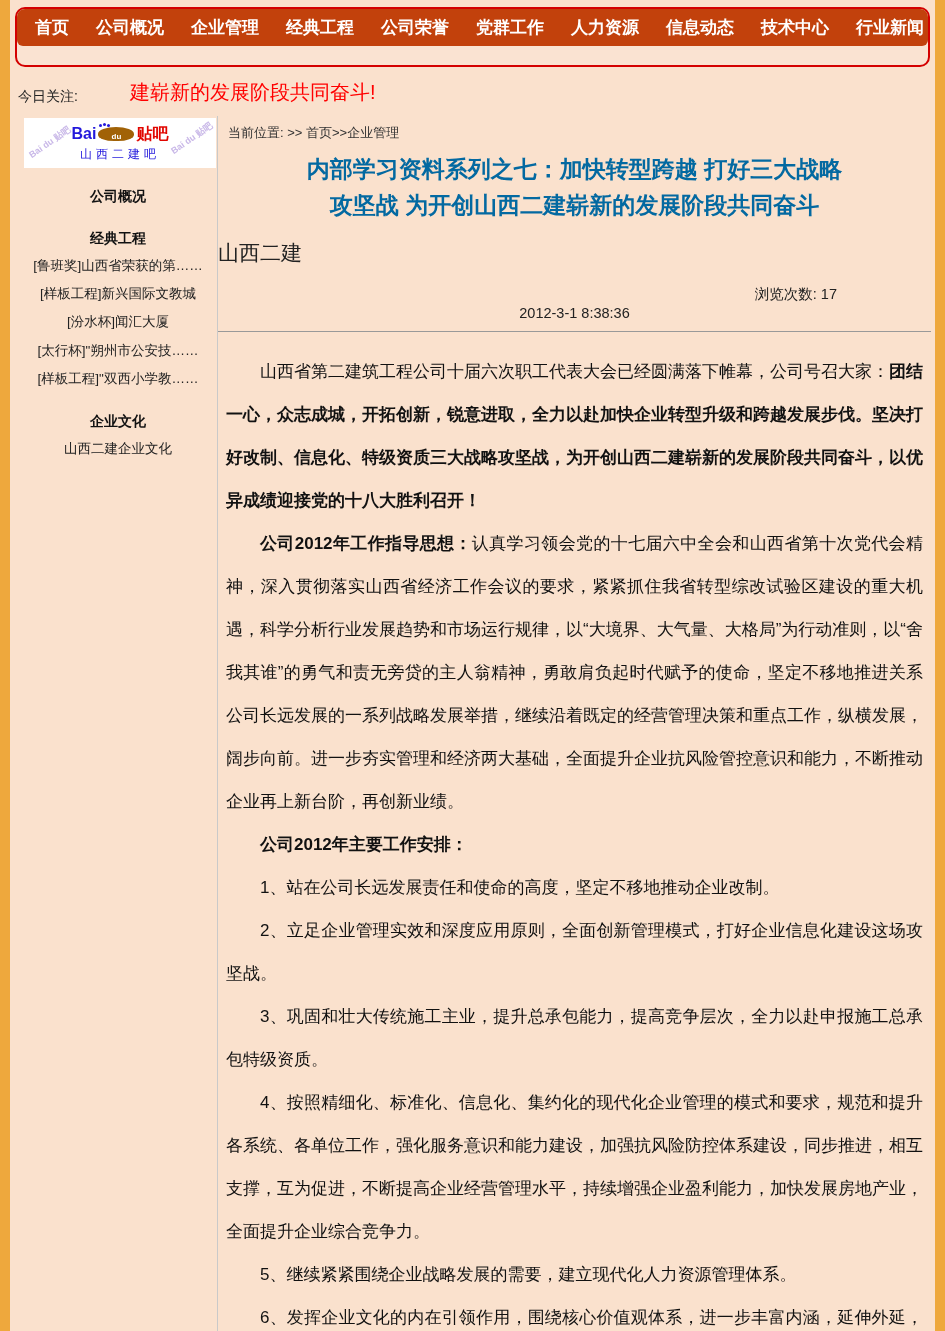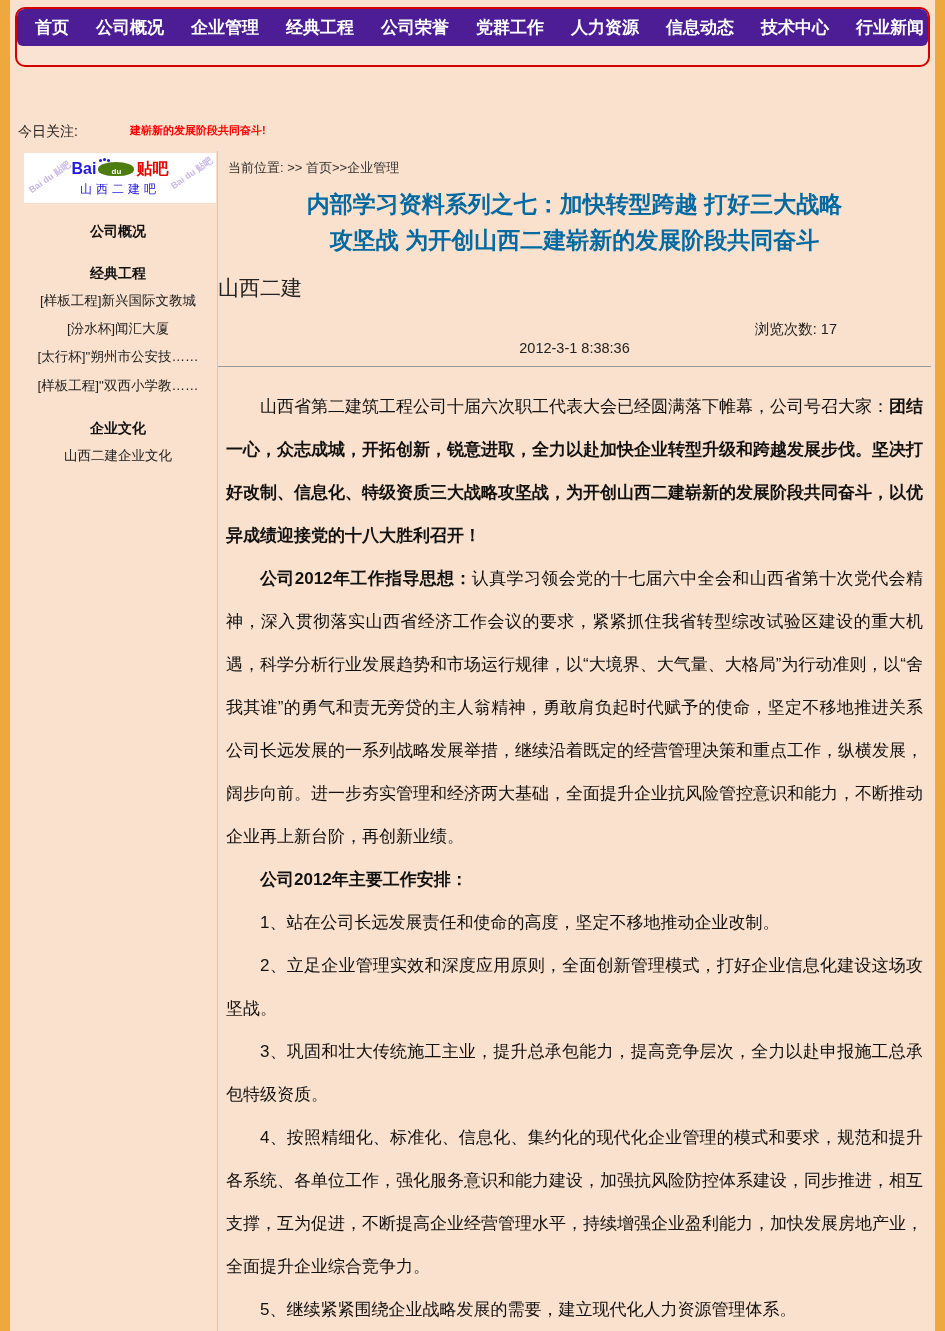--- a/index.html
+++ b/index.html
@@ -19,49 +19,48 @@
   }
   
   .navbox {
     margin: 7px 5px 0 5px;
     border: 2px solid #D40000;
     border-radius: 10px;
     overflow: hidden;
     background: #FAE3D2;
   }
   .navbar {
-    background: #4c1d95;
+    background: #c2410c;
     display: flex;
     gap: 27px;
     padding: 7px 0 7px 18px;
     border-radius: 0 0 6px 6px;
   }
   .navbar a {
     color: #FFFFFF;
     font-size: 17px;
     font-weight: bold;
     text-decoration: none;
     white-space: nowrap;
     cursor: pointer;
   }
   .nav-sub { height: 19px; }
   
   .focus-row {
     padding: 12px 0 10px 8px;
     font-size: 14px;
     display: flex;
-    align-items: flex-start;
-    margin-top: 44px;
+    align-items: flex-end;
   }
   .focus-row .label { color: #222; }
   .focus-row .focus-text {
     margin-left: 52px;
     color: #FF0000;
-    font-weight: bold;
-    font-size: 11px;
+    font-weight: normal;
+    font-size: 20px;
   }
   
   .main {
     display: flex;
     margin: 0 4px 0 9px;
     min-height: 1092px;
     align-items: stretch;
   }
   .sidebar { width: 198px; flex: 0 0 198px; padding-top: 2px; }
   .content {
@@ -79,21 +78,21 @@
     display: flex;
     flex-direction: column;
     justify-content: center;
     align-items: center;
     cursor: pointer;
     overflow: hidden;
   }
   .baidu-main { display: flex; align-items: center; gap: 2px; }
   .baidu-bai { color: #2319DC; font-weight: bold; font-size: 16px; text-align: center; }
   .baidu-paw {
-    background: #4d7c0f;
+    background: #a16207;
     color: #fff;
     font-size: 8px;
     font-weight: bold;
     border-radius: 50% 50% 45% 45%;
     width: 36px; height: 14px;
     display: inline-flex;
     align-items: flex-end;
     justify-content: center;
     position: relative;
   }
@@ -227,20 +226,21 @@
         </span>
         <span class="baidu-sub">山西二建吧</span>
       </div>
 
       <div class="side-section">
         <div class="side-title">公司概况</div>
       </div>
 
       <div class="side-section">
         <div class="side-title">经典工程</div>
+        <a class="side-link">[鲁班奖]山西省荣获的第……</a>
         <a class="side-link">[样板工程]新兴国际文教城</a>
         <a class="side-link">[汾水杯]闻汇大厦</a>
         <a class="side-link">[太行杯]"朔州市公安技……</a>
         <a class="side-link">[样板工程]"双西小学教……</a>
       </div>
 
       <div class="side-section">
         <div class="side-title">企业文化</div>
         <a class="side-link">山西二建企业文化</a>
       </div>

